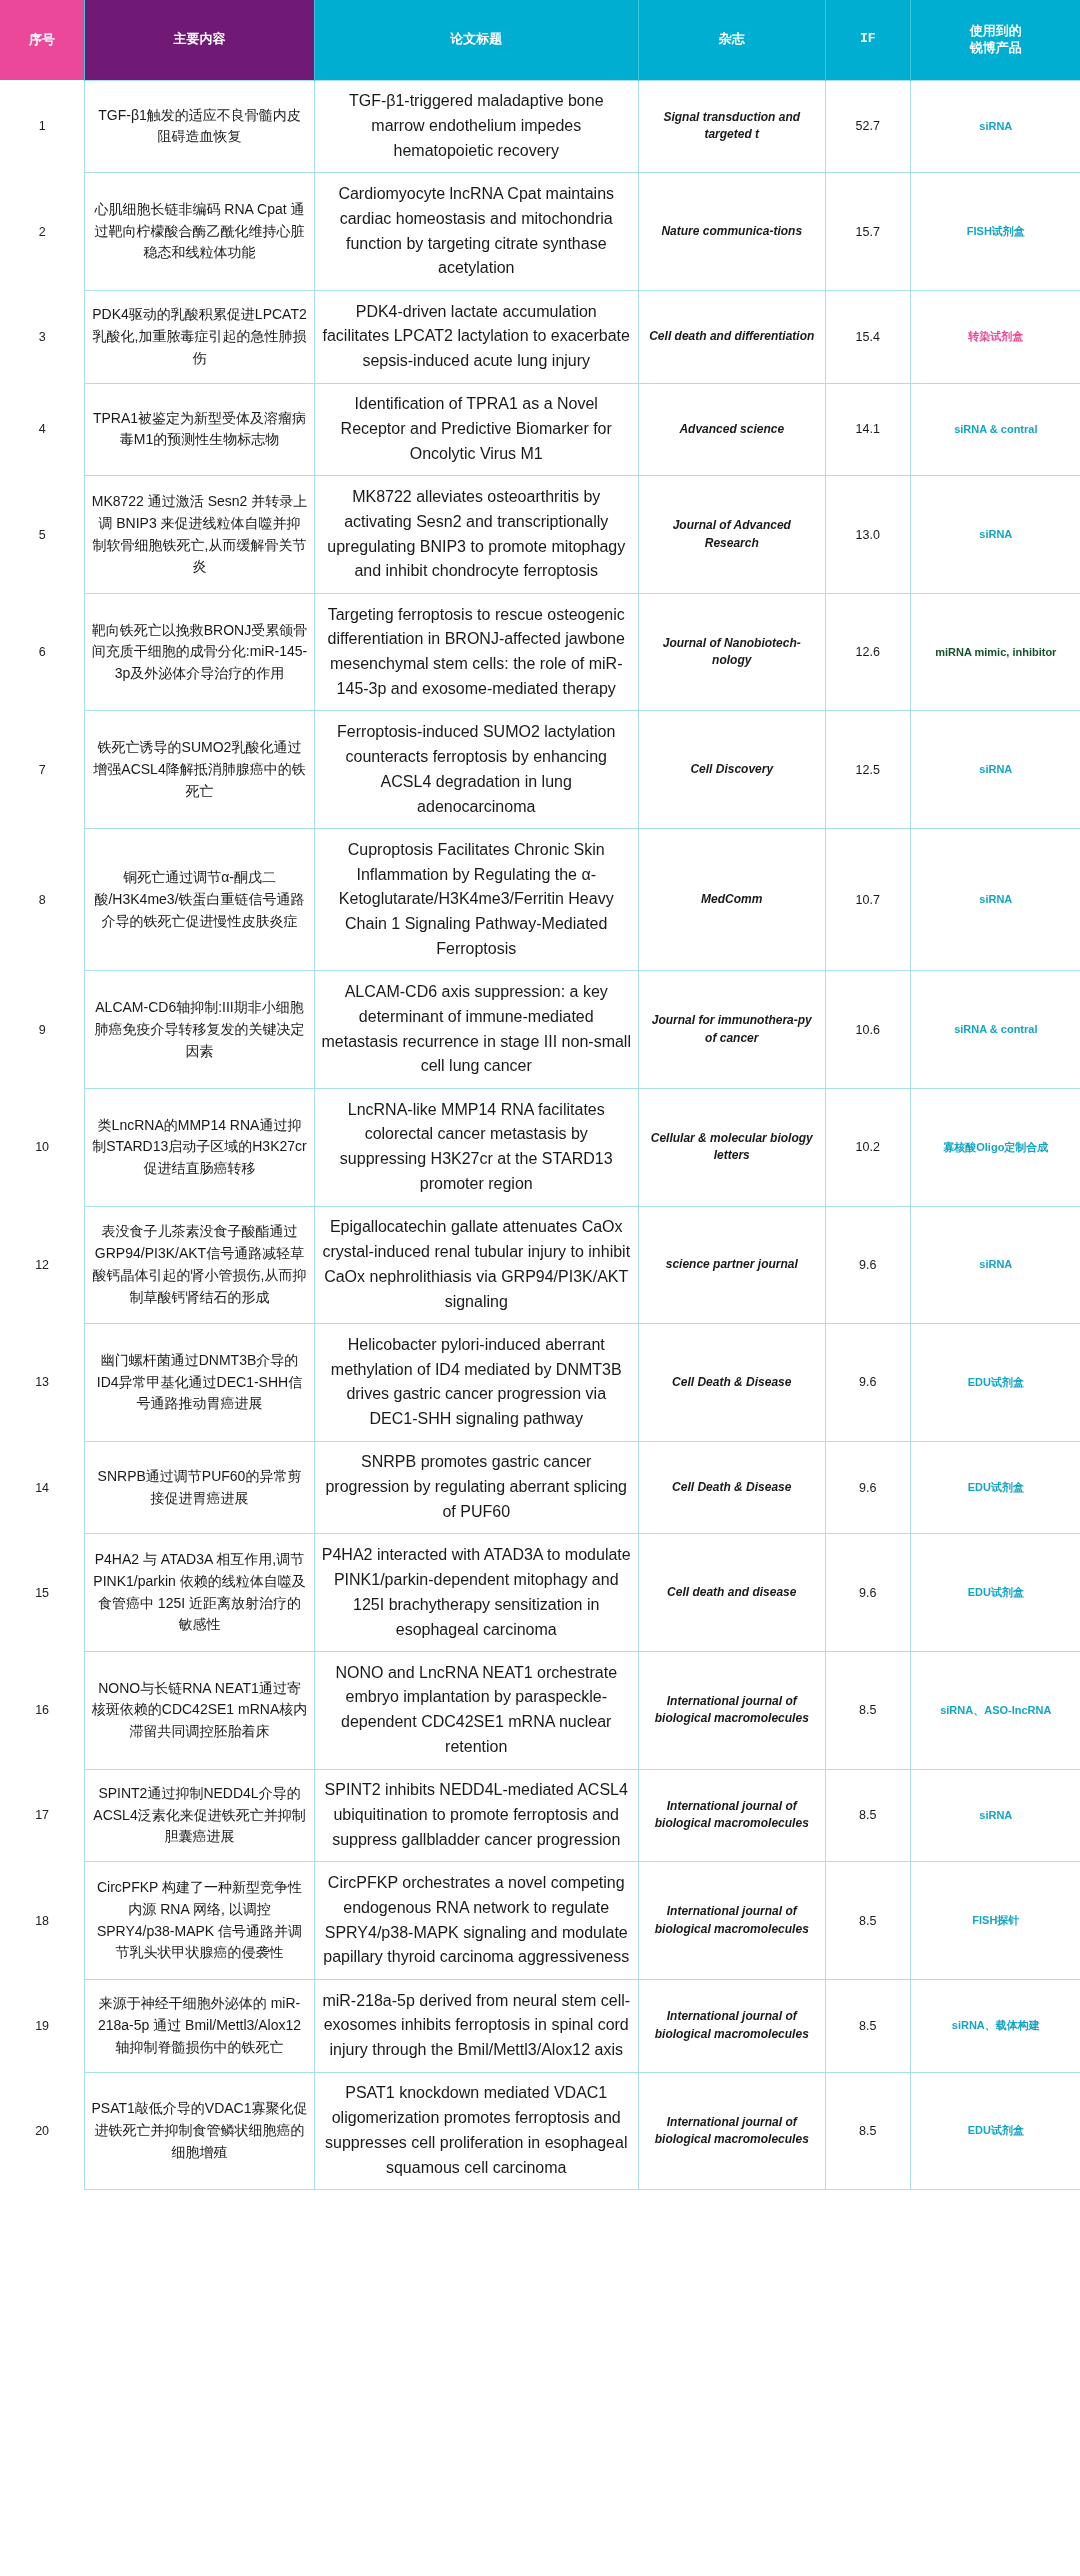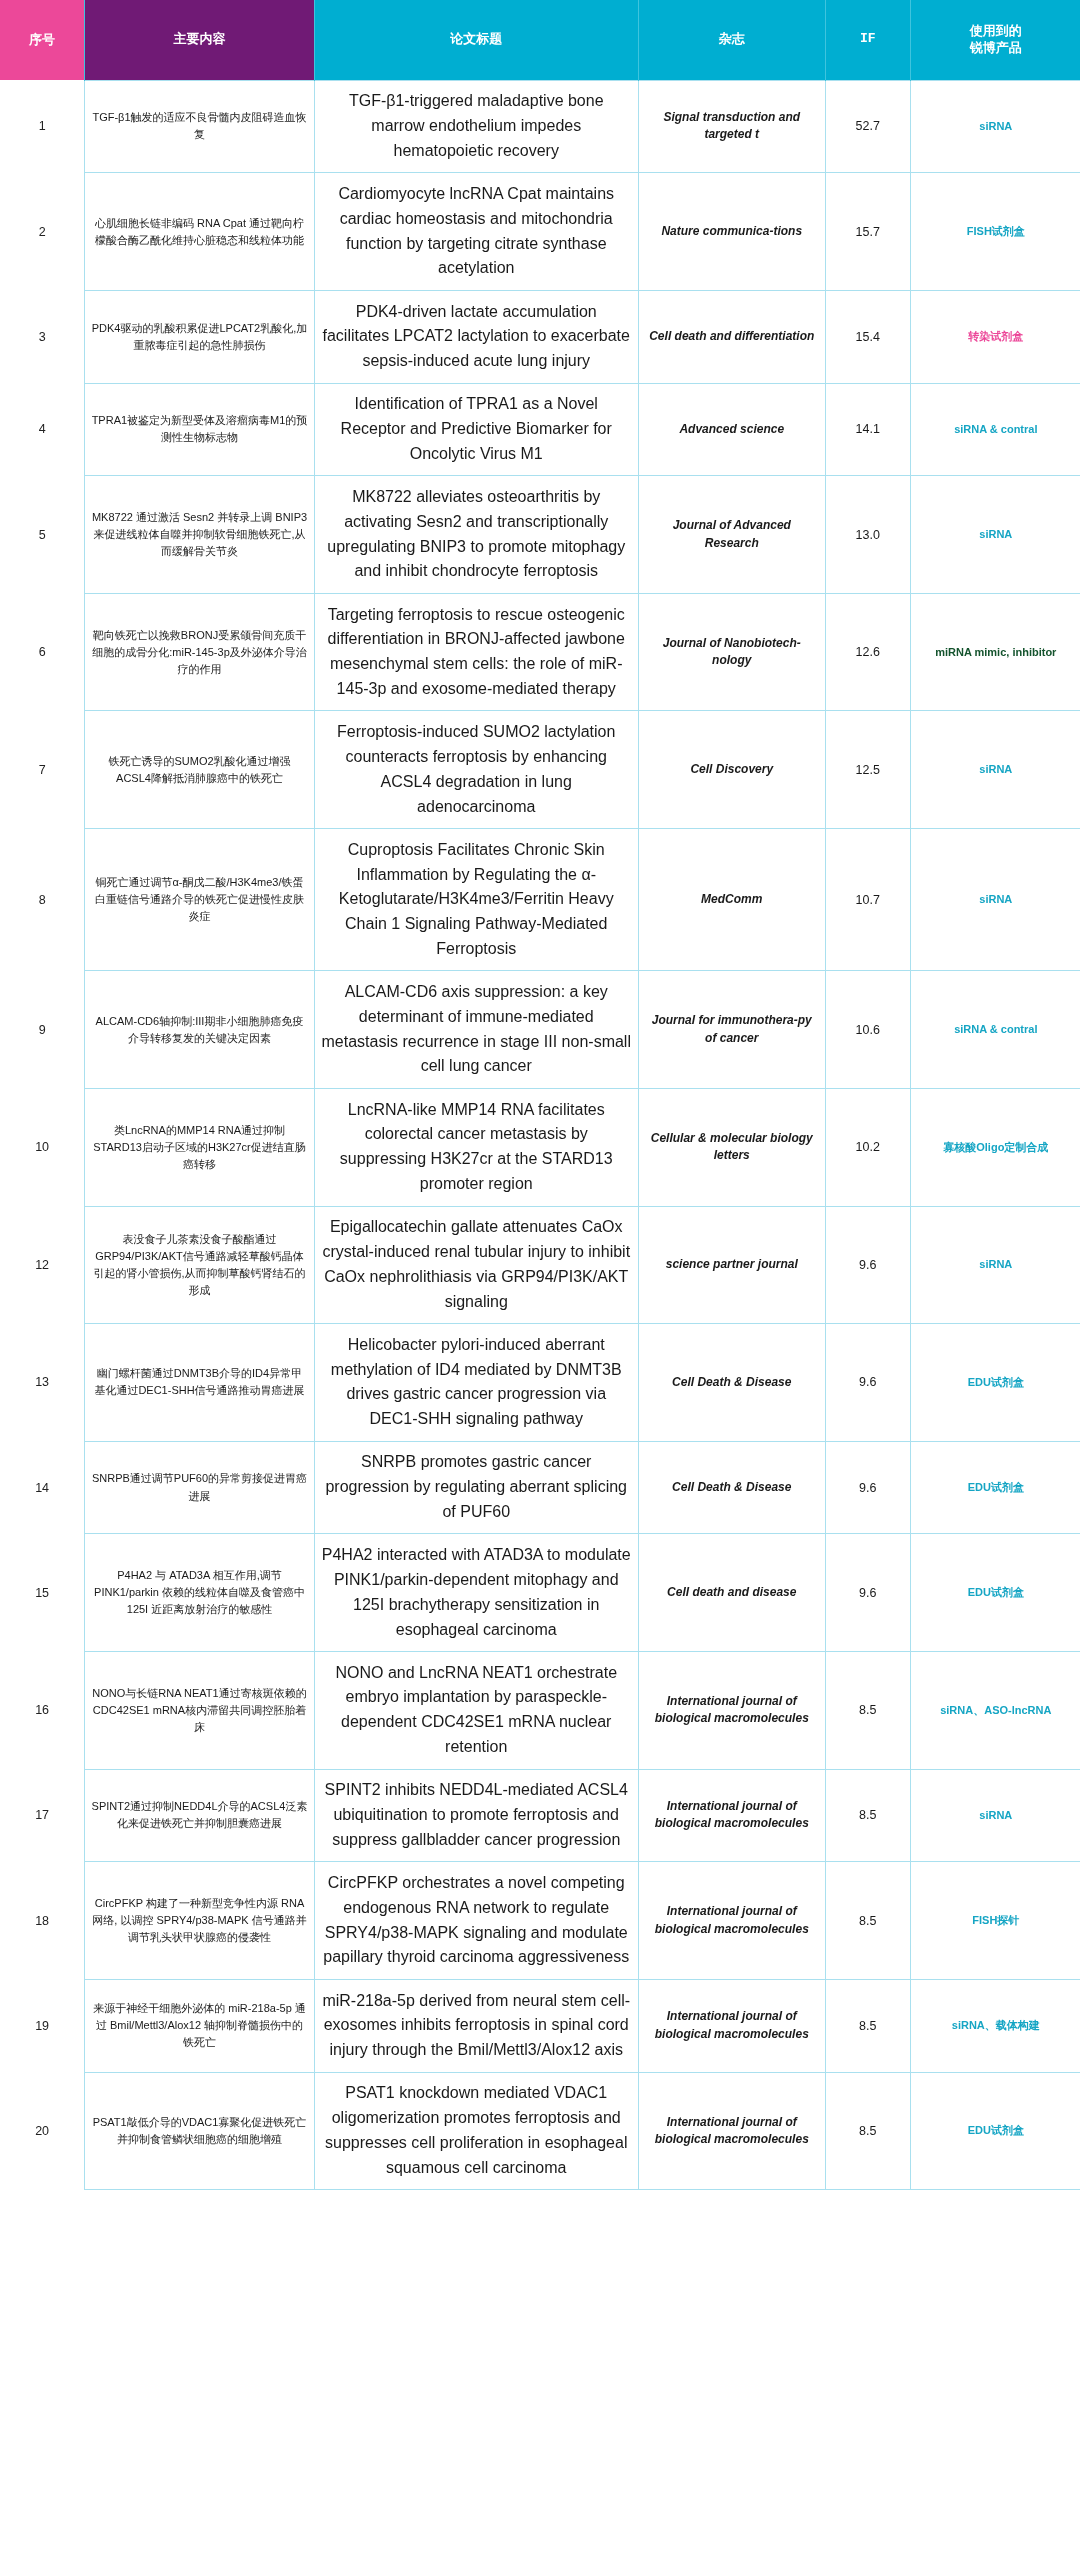--- a/index.html
+++ b/index.html
@@ -53,21 +53,21 @@
   tbody td.idx {
     border-right: none;
     border-top: none;
     border-bottom: none;
     font-size: 12.5px;
     color: #222;
     padding: 8.7px 2.5px;
   }
   tbody tr td.last { border-right: none; }
 
-  td.main   { font-size: 11px; line-height: 1.55; margin-top: 38px; }
+  td.main   { font-size: 14px; line-height: 1.55; margin-top: 38px; }
   td.title  { font-size: 16px; line-height: 1.55; }
   td.journ  { font-size: 12px; line-height: 1.45; font-weight: bold; font-style: italic; margin-top: 11px; }
   td.ifv    { font-size: 12.5px; }
   td.prod   { font-size: 11px; line-height: 1.4; font-weight: bold; color: #15A5C4; }
 
   
   tbody td.main { border-left: 1.2px solid #a9e0ef; }
 </style>
 </head>
 <body>

